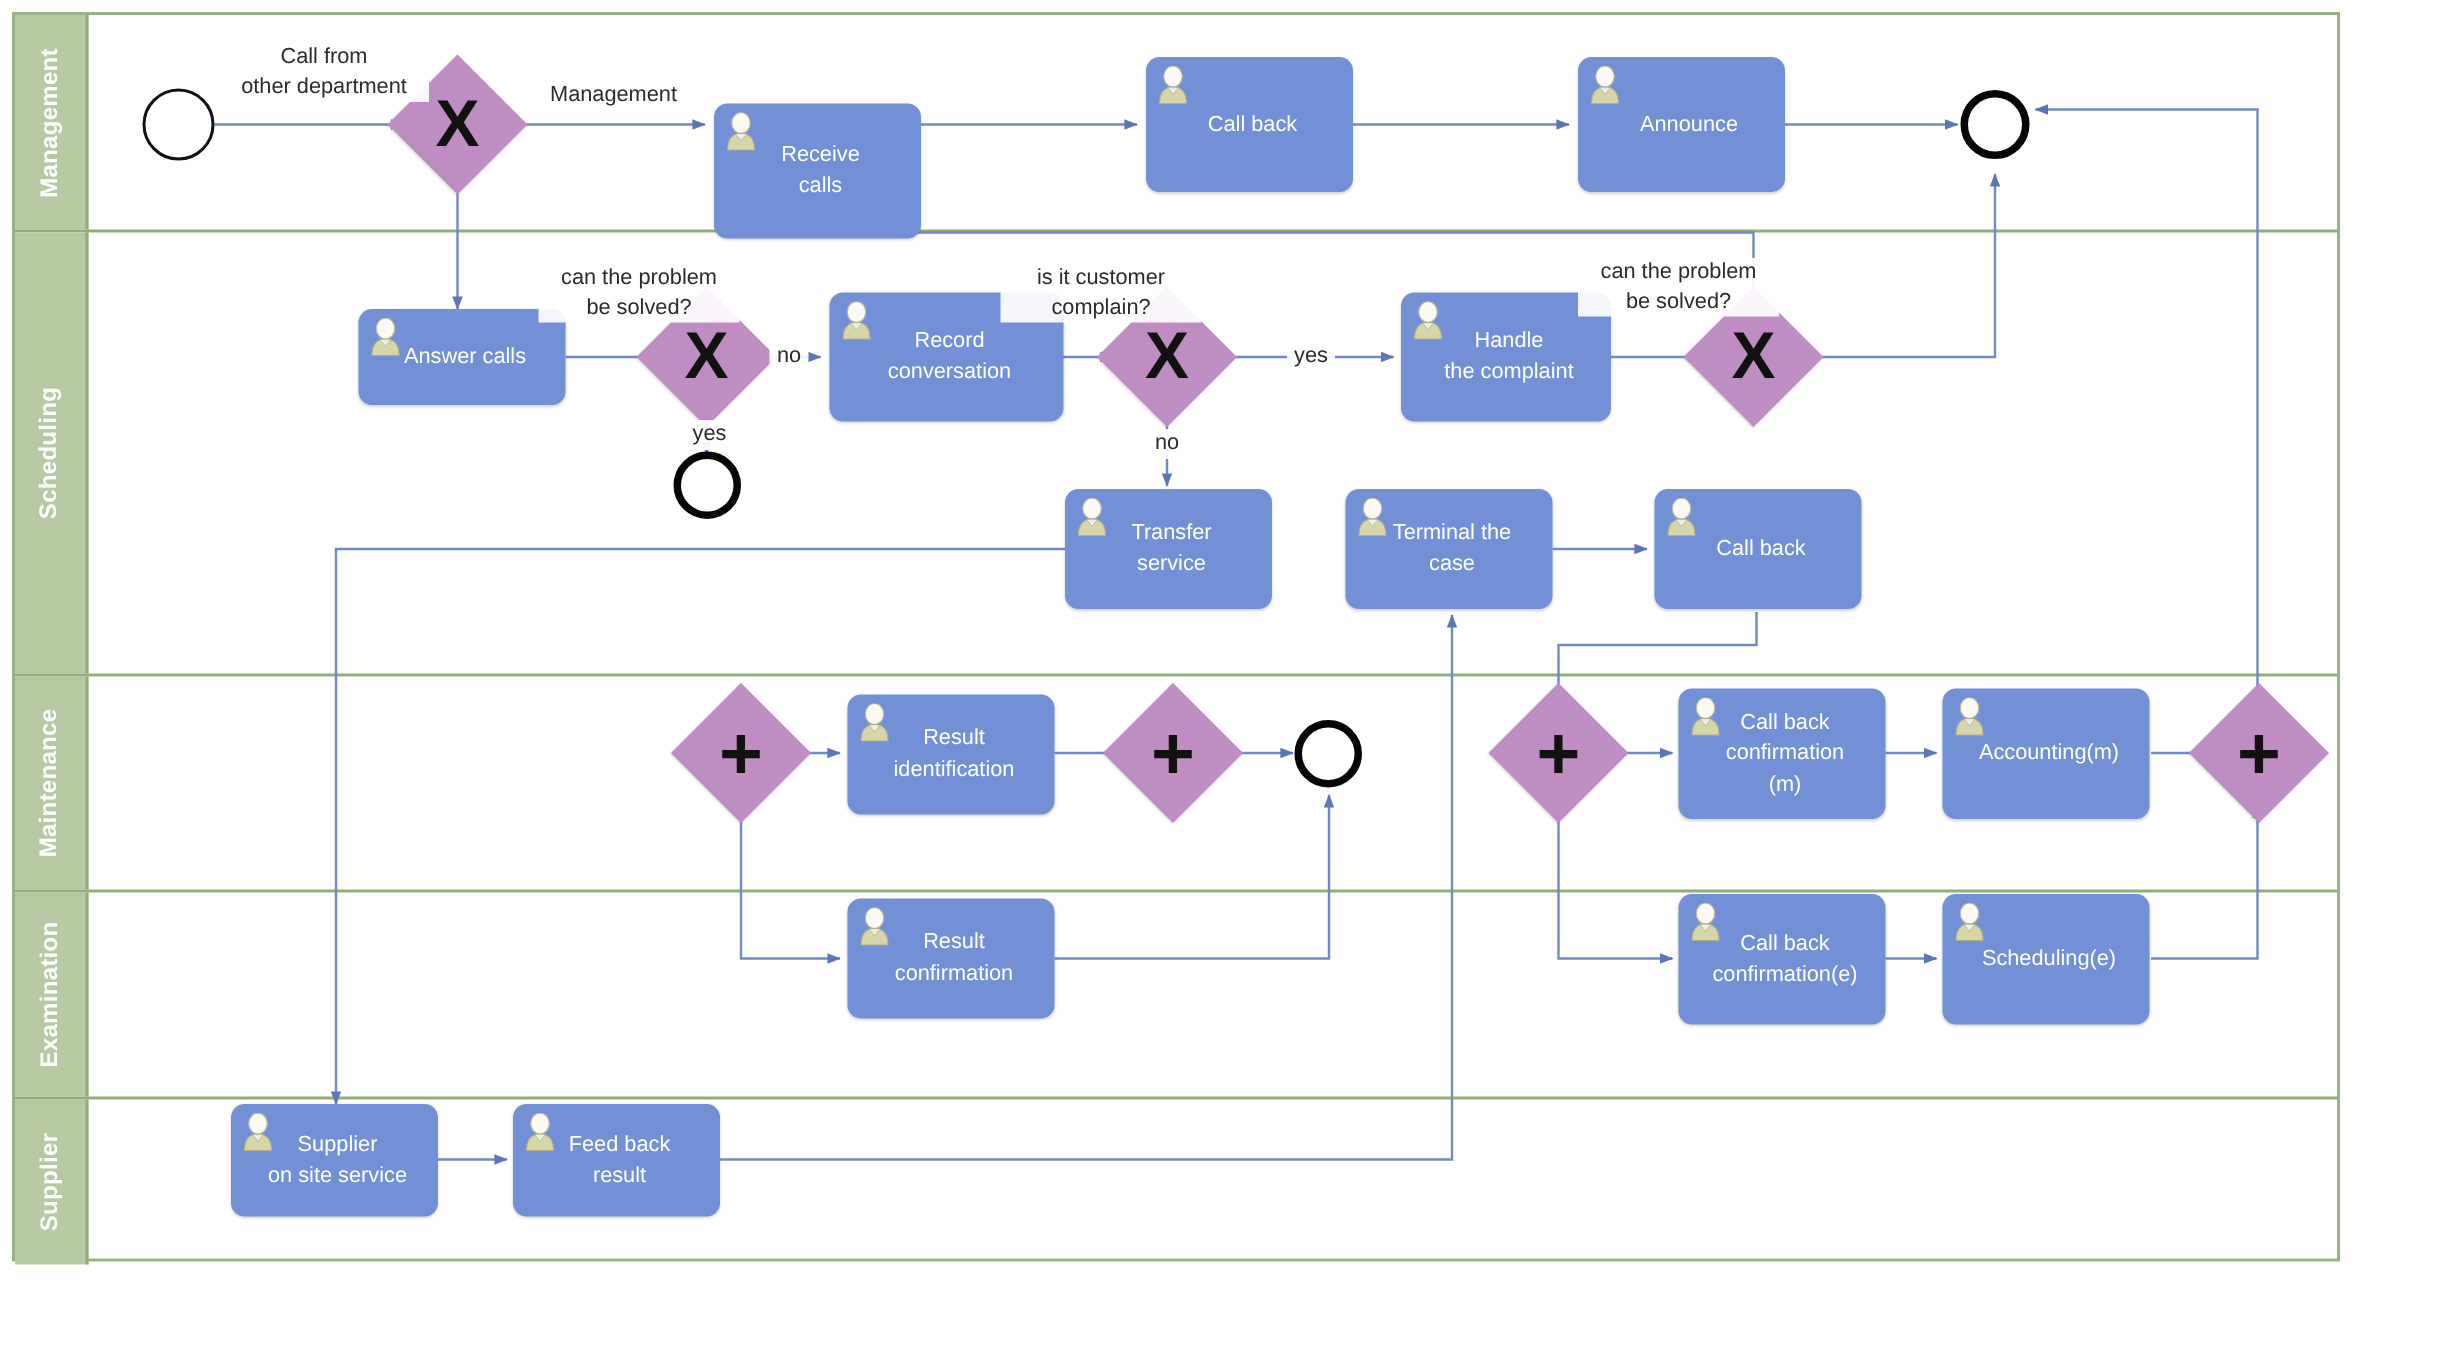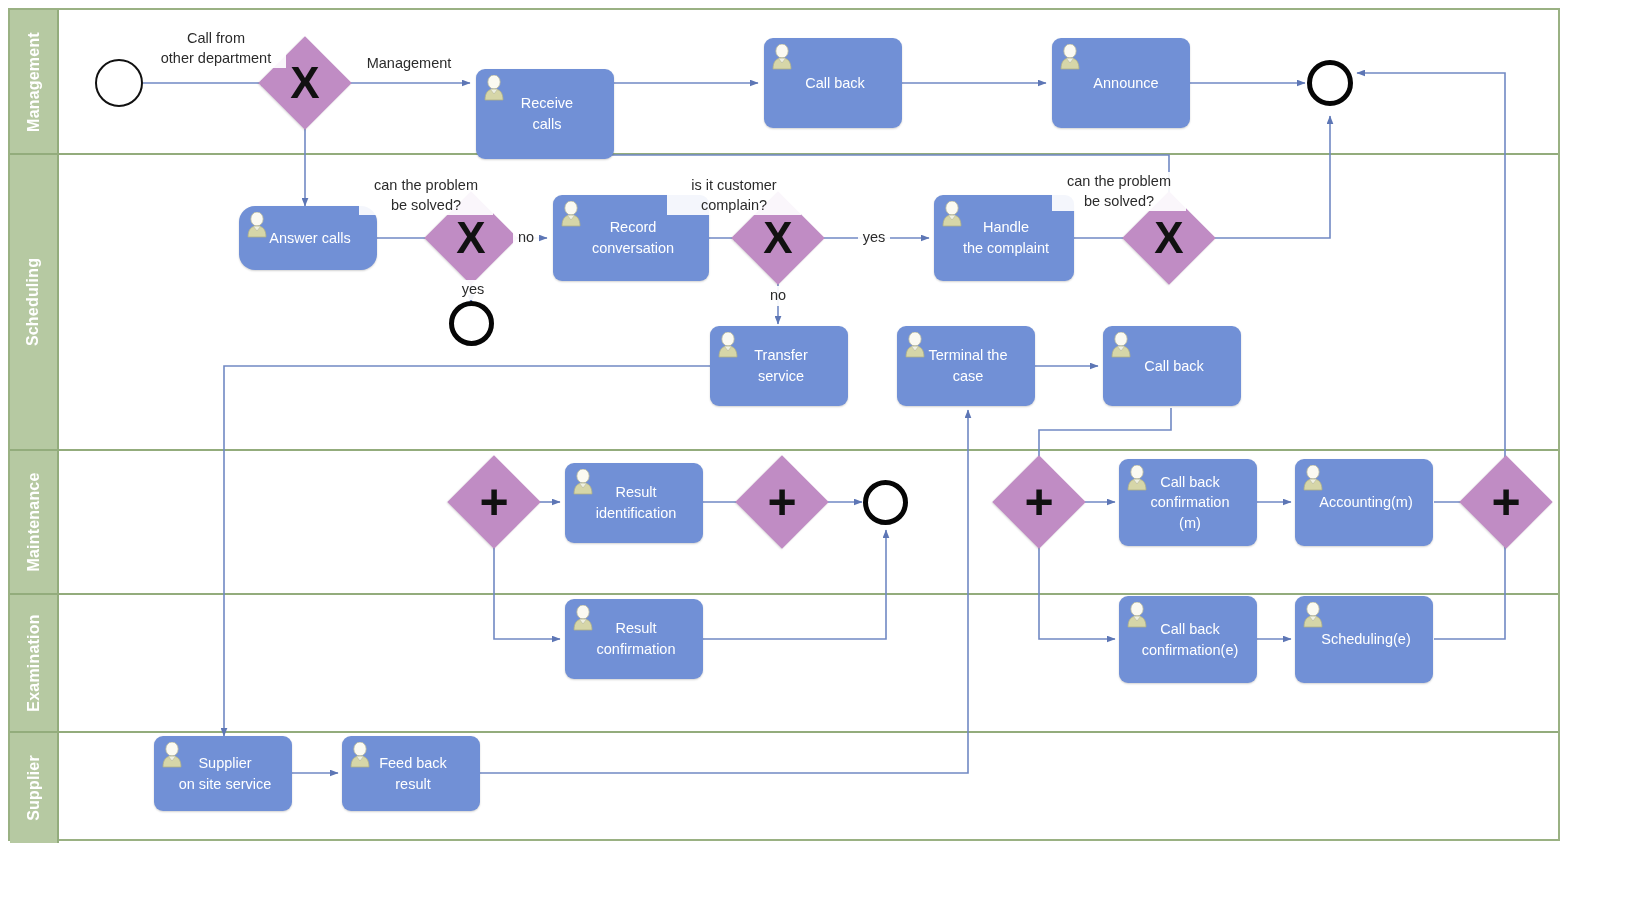--- a/index.html
+++ b/index.html
@@ -292,21 +292,21 @@
     <svg class="person" viewBox="0 0 22 26">
       <ellipse cx="11" cy="7" rx="6.2" ry="7" fill="#fbfaf2" stroke="#b7b79a" stroke-width="0.8"></ellipse>
       <path d="M11 14 C4.5 14 2 18.5 2 25 L20 25 C20 18.5 17.5 14 11 14 Z" fill="#d6d6a8" stroke="#b0b086" stroke-width="0.8"></path>
       <path d="M7.5 14.5 L11 19 L14.5 14.5" fill="#eef0e2" stroke="#b7b79a" stroke-width="0.6"></path>
     </svg>
     <span class="label">Announce</span>
   </div>
 
   <div class="node event end" style="left:1307px;top:60px;width:46px;height:46px;"></div>
 
-  <div class="node task" style="left:239px;top:206px;width:138px;height:64px;border-radius:16px;">
+  <div class="node task" style="left:239px;top:206px;width:138px;height:64px;">
     <svg class="person" viewBox="0 0 22 26">
       <ellipse cx="11" cy="7" rx="6.2" ry="7" fill="#fbfaf2" stroke="#b7b79a" stroke-width="0.8"></ellipse>
       <path d="M11 14 C4.5 14 2 18.5 2 25 L20 25 C20 18.5 17.5 14 11 14 Z" fill="#d6d6a8" stroke="#b0b086" stroke-width="0.8"></path>
       <path d="M7.5 14.5 L11 19 L14.5 14.5" fill="#eef0e2" stroke="#b7b79a" stroke-width="0.6"></path>
     </svg>
     <span class="label">Answer calls</span>
   </div>
 
   <div class="node gateway-wrap" style="left:438px;top:205px;">
     <div class="gateway"></div>

